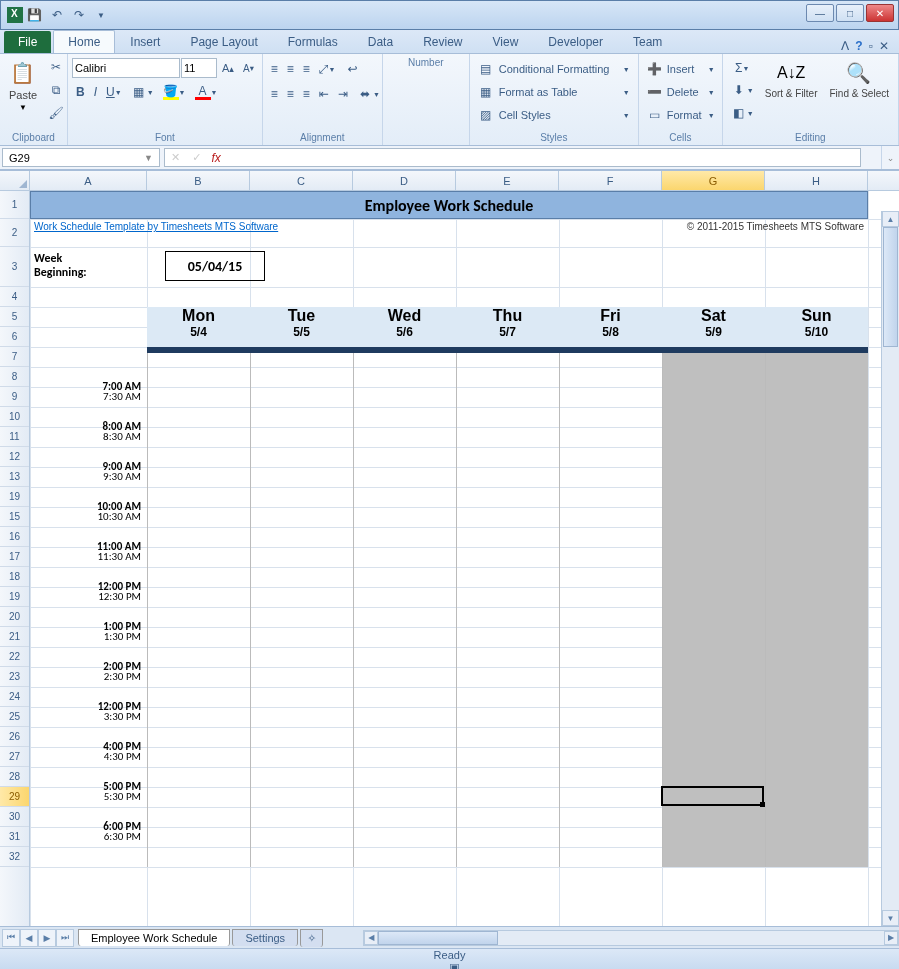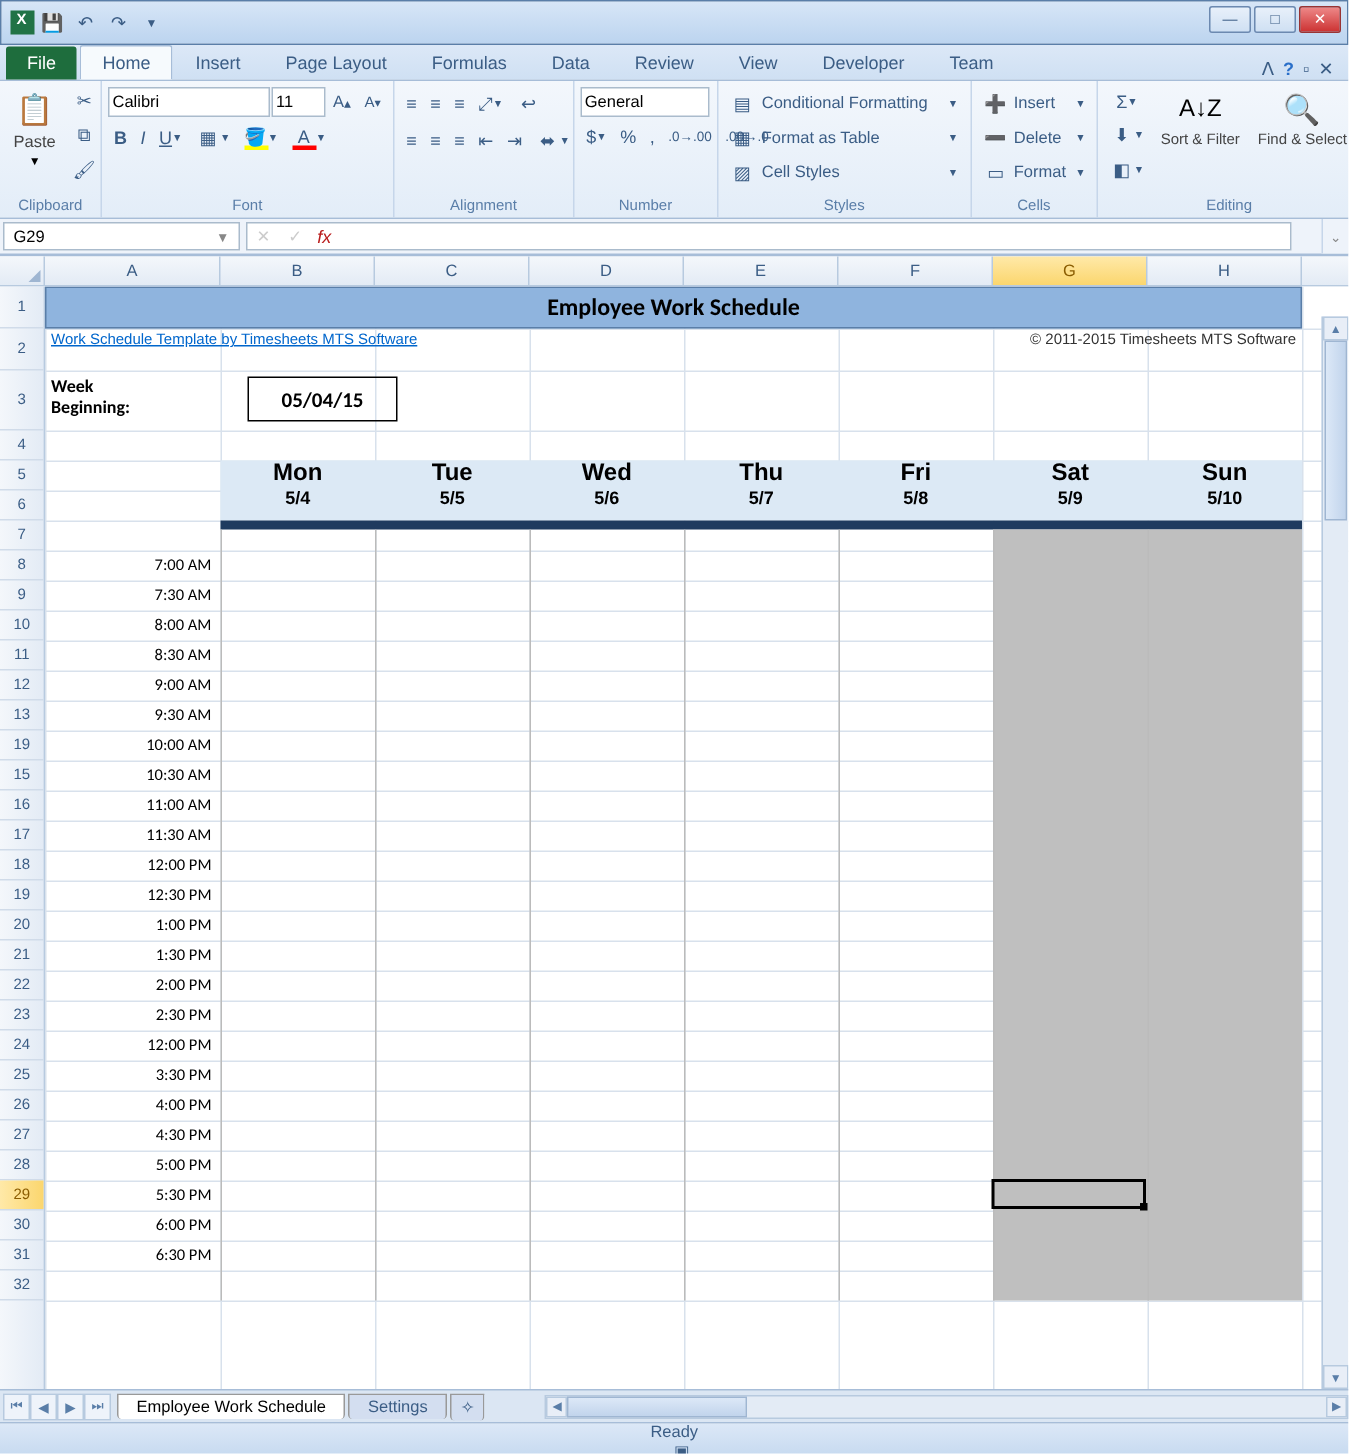--- a/index.html
+++ b/index.html
@@ -72,21 +72,21 @@
 .subrow a{color:#0066cc; text-decoration:underline; padding-left:4px;}
 .subrow .copy{position:absolute; font-size:10px; color:#333;}
 .wklbl{position:absolute; font-size:12px; font-weight:bold; font-family:Calibri,sans-serif;}
 .datebox{position:absolute; width:100px; height:30px; border:1px solid #000; text-align:center; line-height:30px; font-size:14px; font-weight:bold; font-family:Calibri,sans-serif;}
 .dayhdr{position:absolute; text-align:center; font-family:Calibri,sans-serif;}
 .dayhdr .dn{font-size:16px; font-weight:bold;}
 .dayhdr .dd{font-size:12px; font-weight:bold;}
 .dayhdrbg{position:absolute; background:#dce9f5;}
 .darkbar{position:absolute; height:6px; background:#1f3b5f;}
 .timec{position:absolute; width:117px; text-align:right; padding-right:6px; font-size:11px; font-family:Calibri,sans-serif;}
-.timec.b{font-weight:normal;}
+.timec.b{font-weight:bold;margin-top:10px;}
 .wkend{position:absolute; background:#bfbfbf;}
 .selcell{position:absolute; border:2px solid #000; background:transparent;}
 .selcell::after{content:""; position:absolute; right:-3px; bottom:-3px; width:5px; height:5px; background:#000;}
 
 
 .sheetbar{height:22px; background:#dbe6f3; border-top:1px solid #a7bdd8; display:flex; align-items:center;}
 .navset{display:flex; padding:0 2px;}
 .navbtn{width:18px; height:18px; border:1px solid #b7cadf; background:#eef3fa; display:flex; align-items:center; justify-content:center; font-size:9px; color:#5a7ea8; cursor:pointer;}
 .stab{padding:2px 12px; font-size:11px; background:#fff; border:1px solid #999; border-bottom:none; margin-left:2px; cursor:pointer; border-radius:0 0 3px 3px;}
 .stab.inactive{background:#d3def0; color:#3b5d85;}
@@ -224,32 +224,20 @@
         <div class="rbtn">
             <span class="smicon">⬌</span>
             <span style="font-size:7px;">▼</span>
           </div>
       </div>
     </div>
     <div class="label">Alignment</div>
   </div>
 
   <div class="rgroup" style="width:96px;">
-    <div class="body col" style="gap:3px; padding-top:2px;">
-      <div class="row">
-          <input class="fake" style="width: 86px;" value="General">
-        </div>
-      <div class="row">
-        <div class="rbtn">$<span style="font-size:7px;">▼</span></div>
-        <div class="rbtn">%</div>
-        <div class="rbtn">,</div>
-        <div class="rbtn" style="font-size:9px;">.0→.00</div>
-        <div class="rbtn" style="font-size:9px;">.00→.0</div>
-      </div>
-    </div>
     <div class="label">Number</div>
   </div>
 
   <div class="rgroup" style="width:170px;">
     <div class="body col" style="gap:1px; padding-top:2px;">
       <div class="rbtn row" style="justify-content:flex-start; width:160px;">
           <span class="smicon">▤</span>
           <span style="font-size:11px; margin-left:4px;">Conditional Formatting</span> 
           <span style="font-size:7px; margin-left:auto;">▼</span>
         </div>

